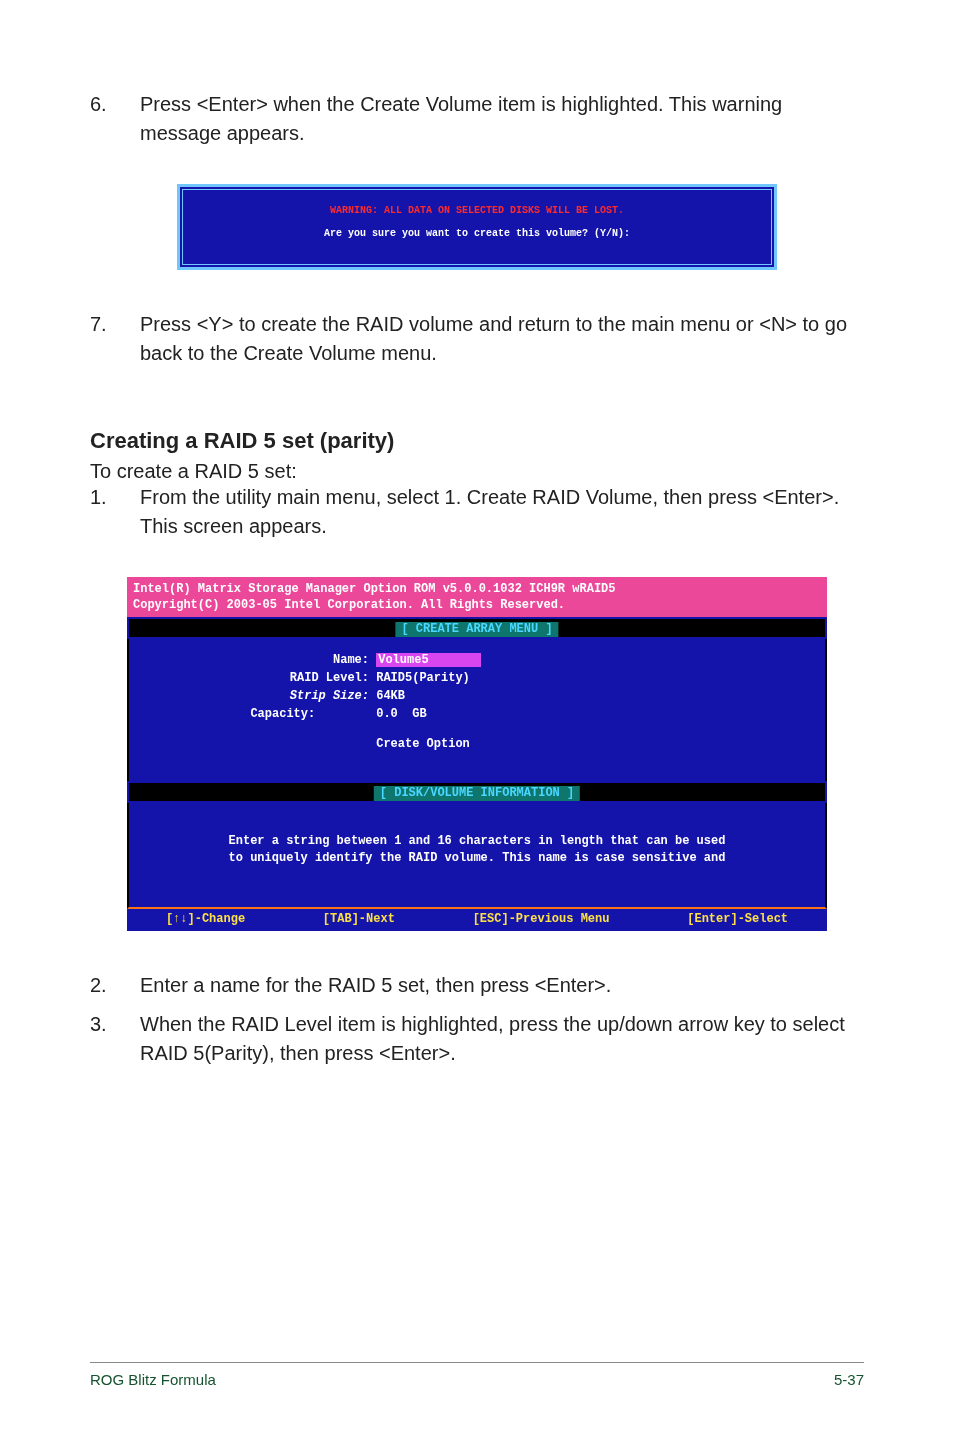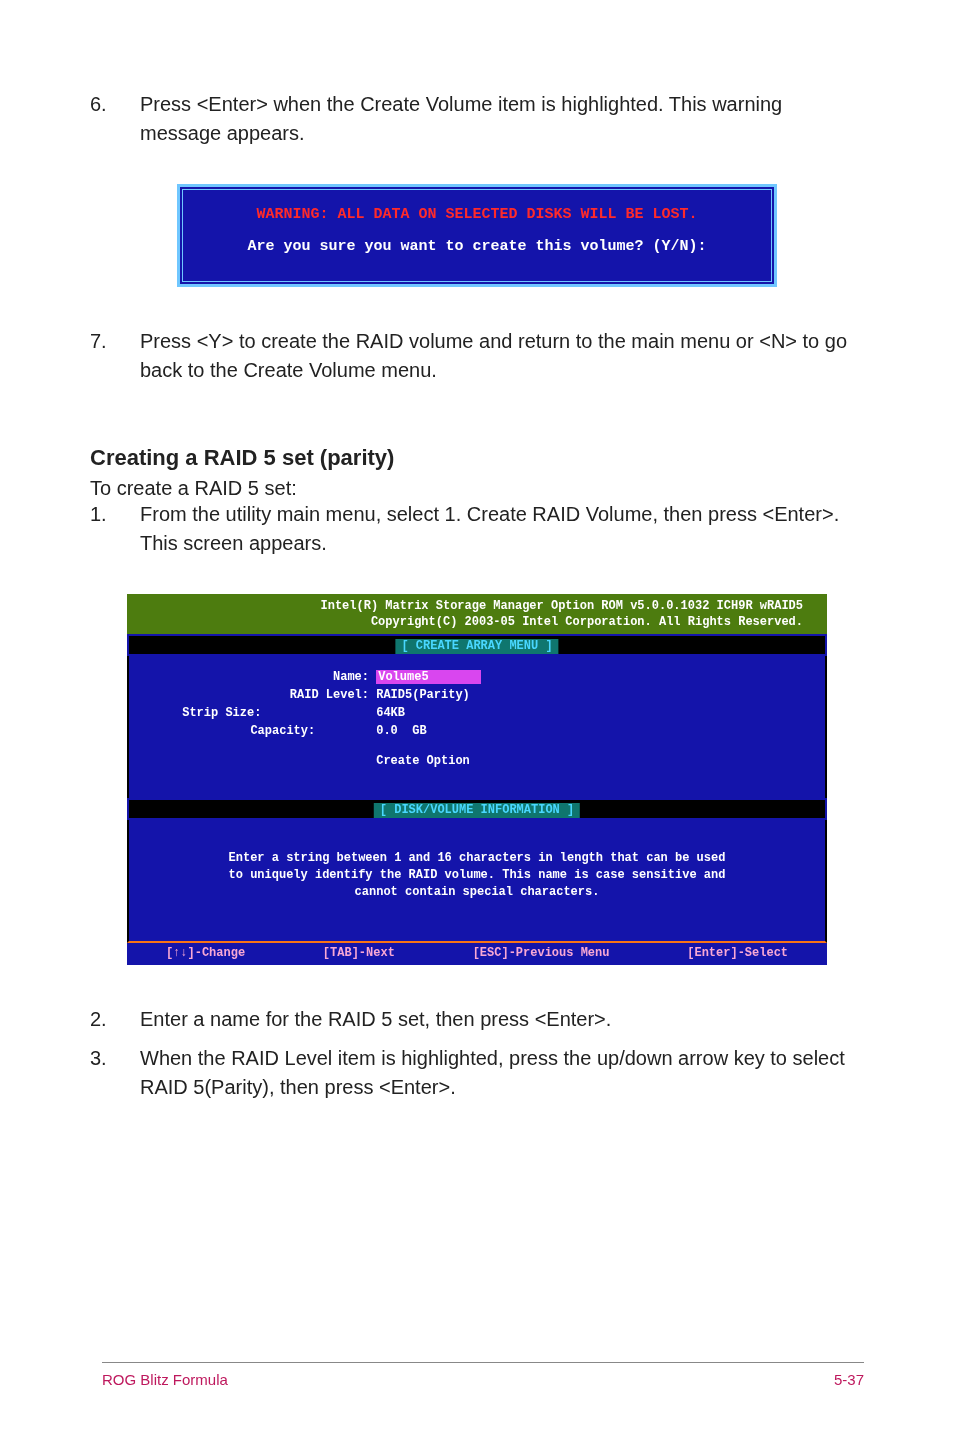--- a/index.html
+++ b/index.html
@@ -23,43 +23,43 @@
     margin: 0 auto;
     background: #1414aa;
     border: 3px solid #70c7ff;
     padding: 2px;
   }
   .bios-warn-inner {
     border: 1px solid #70c7ff;
     padding: 12px 12px 22px 12px;
     text-align: center;
     font-family: "Courier New", monospace;
-    font-size: 15px;
+    font-size: 10px;
     font-weight: bold;
     line-height: 1.7;
   }
   .warn-red { color: #ff2a2a; }
   .warn-white { color: #fff; }
 
   h3.section-title { font-size: 22px; font-weight: bold; margin-bottom: 6px; }
   .section-sub { font-size: 20px; margin-bottom: 0; }
 
   .bios-big {
     width: 700px;
     margin: 0 auto;
     font-family: "Courier New", monospace;
     font-size: 12px;
     font-weight: bold;
     color: #fff;
   }
   .bios-hdr {
-    background: #4d7c0f;
-    color: #fff;
-    text-align: right;
-    padding: 4px 24px;
+    background: #ec4899;
+    color: #fff;
+    text-align: left;
+    padding: 4px 6px;
     line-height: 1.35;
   }
   .bios-body {
     background: #1414aa;
     position: relative;
   }
   .legend-bar {
     background: #000;
     border: 2px solid #1414aa;
     position: relative;
@@ -90,37 +90,37 @@
     border-left: 2px solid #000;
     border-right: 2px solid #000;
     border-bottom: 2px solid #f97316;
     padding: 30px 18px 40px 18px;
     text-align: center;
     line-height: 1.4;
     color: #fff;
   }
   .key-bar {
     background: #1414aa;
-    color: #f9a8d4;
+    color: #fde047;
     padding: 3px 0 5px 0;
     display: flex;
     justify-content: space-around;
   }
 
   .footer-line {
     position: absolute;
     bottom: 50px;
-    left: 102px;
+    left: 90px;
     right: 90px;
     border-top: 1px solid #888;
     padding-top: 8px;
     display: flex;
     justify-content: space-between;
     font-size: 15px;
-    color: #be185d;
+    color: #14532d;
   }
 </style>
 </head>
 <body>
 
 <div class="step-row">
   <div class="step-num">6.</div>
   <div class="step-text">Press &lt;Enter&gt; when the Create Volume item is highlighted. This warning message appears.</div>
 </div>
 
@@ -158,33 +158,32 @@
     <div>Intel(R) Matrix Storage Manager Option ROM v5.0.0.1032 ICH9R wRAID5</div>
     <div>Copyright(C) 2003-05 Intel Corporation. All Rights Reserved.</div>
   </div>
   <div class="bios-body">
     <div class="legend-bar">
       <span class="legend-label">[ CREATE ARRAY MENU ]</span>
     </div>
     <div class="form-area">
       <div class="form-line"><span style="display:inline-block;width:230px;text-align:right;">            Name:</span> <span class="val-hl"><span>Volume5</span><span class="trail-pad">&nbsp;&nbsp;&nbsp;&nbsp;&nbsp;&nbsp;&nbsp;</span></span></div>
       <div class="form-line"><span style="display:inline-block;width:230px;text-align:right;">      RAID Level:</span> <span>RAID5(Parity)</span></div>
-      <div class="form-line"><span style="display:inline-block;width:230px;">      Strip Size:</span> <span>64KB</span></div>
+      <div class="form-line"><span style="display:inline-block;width:230px;text-align:right;font-style:italic;">      Strip Size:</span> <span>64KB</span></div>
       <div class="form-line"><span style="display:inline-block;width:230px;text-align:center;">        Capacity:</span> <span>0.0  GB</span></div>
       <div style="height:12px;"></div>
       <div class="form-line"><span style="display:inline-block;width:230px;"></span> <span>Create Option</span></div>
       <div style="height:10px;"></div>
     </div>
     <div class="legend-bar">
       <span class="legend-label">[ DISK/VOLUME INFORMATION ]</span>
     </div>
     <div class="info-area">
       <div>Enter a string between 1 and 16 characters in length that can be used</div>
       <div>to uniquely identify the RAID volume. This name is case sensitive and</div>
-      <div>cannot contain special characters.</div>
     </div>
     <div class="key-bar">
       <span>[↑↓]-Change</span>
       <span>[TAB]-Next</span>
       <span>[ESC]-Previous Menu</span>
       <span>[Enter]-Select</span>
     </div>
   </div>
 </div>
 

